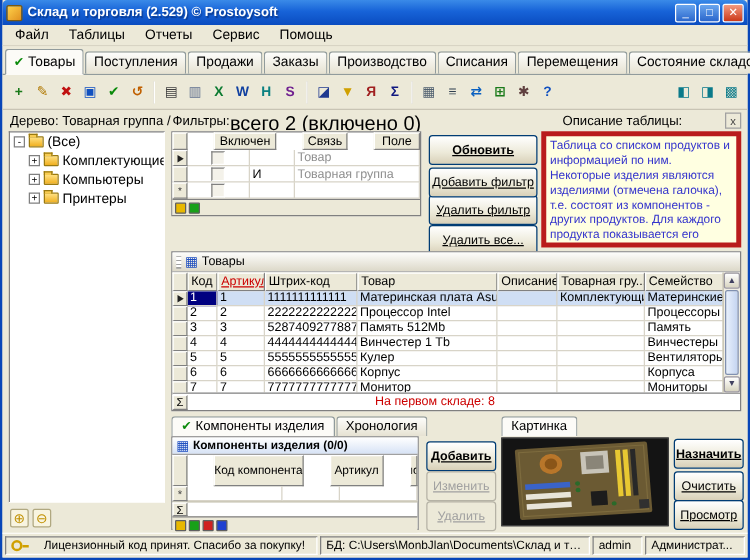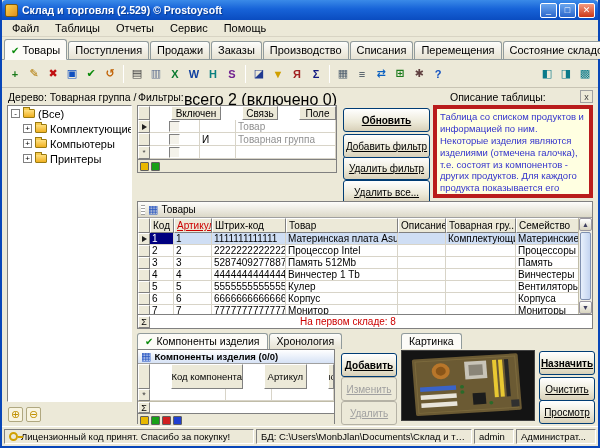--- a/index.html
+++ b/index.html
@@ -117,21 +117,21 @@
   .cc0{width:76px} .cc1{width:46px} .cc2{flex:1}
   .crow { display:flex; height:13px; }
   .cfill { flex:1; background:#fff; }
   .newmark { font-size:9px; color:#404040; }
   .comp-sigma { height:12px; flex:none; display:flex; border-top:1px solid #c0bca8; }
   .comp-foot { height:13px; flex:none; display:flex; align-items:center; gap:2px; background:#ECE9D8; border-top:1px solid #808080; padding-left:2px; }
   .picture-box { position:absolute; left:264px; top:17px; width:134px; bottom:3px; border:1px solid #404040; background:#101010; }
   .picture-box svg { display:block; width:100%; height:100%; }
   
   .statusbar { height:20px; flex:none; display:flex; align-items:stretch; gap:2px; padding:2px 2px; background:#ECE9D8; border-top:1px solid #fff; font-size:9.5px; }
-  .sseg { border:1px solid; border-color:#808080 #fff #fff #808080; display:flex; align-items:center; padding:0 4px; gap:3px; white-space:nowrap; overflow:hidden; }
+  .sseg { border:1px solid; border-color:#808080 #fff #fff #808080; display:flex; align-items:center; padding:0 4px; gap:17px; white-space:nowrap; overflow:hidden; }
   .s1 { width:250px; flex:none; } .s2 { flex:1; min-width:0; } .s3 { width:40px; flex:none; } .s4 { width:80px; flex:none; }
   .keyico { width:9px; height:9px; flex:none; border-radius:50%; border:2px solid #d0a000; position:relative; }
   .keyico::after { content:""; position:absolute; left:7px; top:2px; width:5px; height:2px; background:#d0a000; }
   .ellip { overflow:hidden; text-overflow:ellipsis; }
 </style>
 </head>
 <body>
 
 <div class="window">
 

